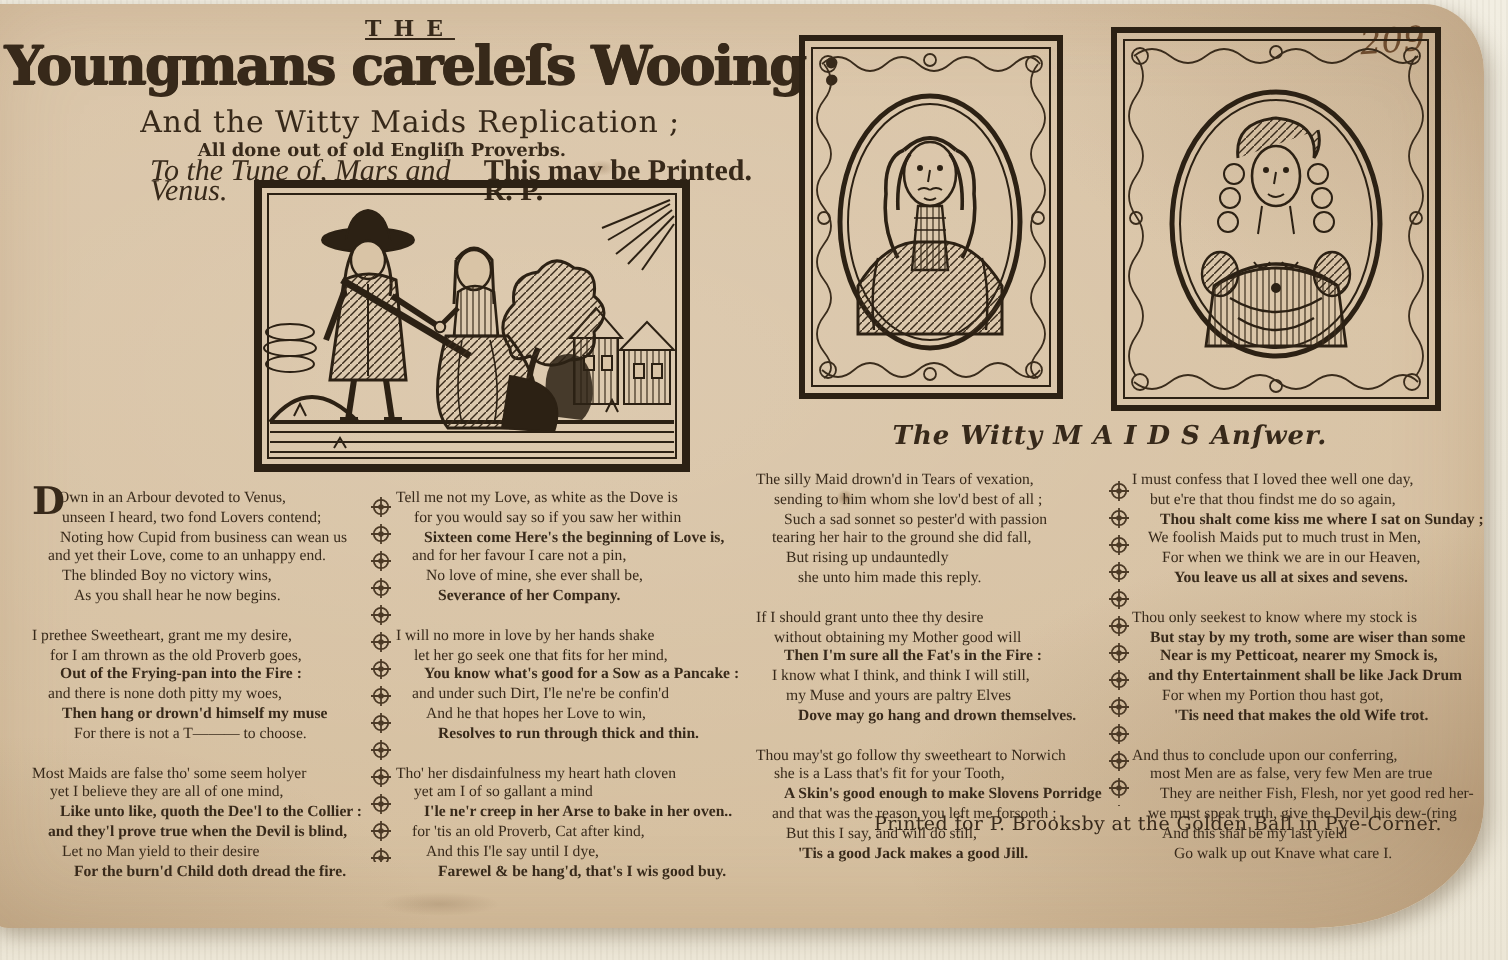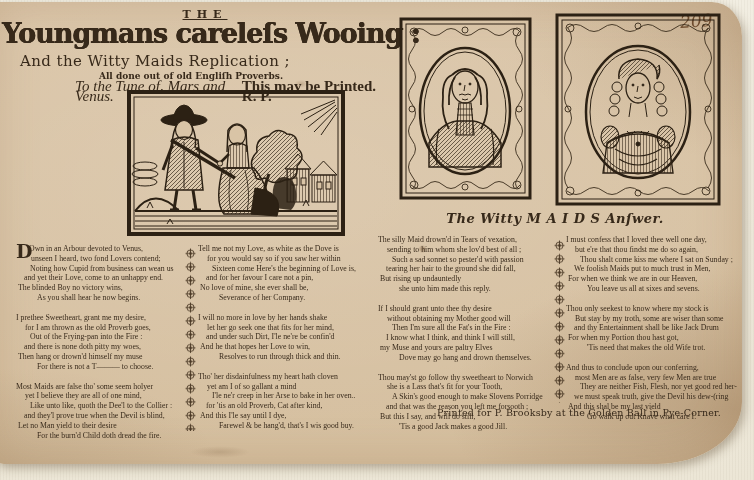--- a/index.html
+++ b/index.html
@@ -21,42 +21,42 @@
   .abs{position:absolute;}
   .stain{position:absolute;border-radius:50%;pointer-events:none;}
   .s1{left:424px;top:243px;width:9px;height:8px;background:radial-gradient(circle,rgba(110,75,40,.55),rgba(0,0,0,0) 70%);}
   .s2{left:196px;top:444px;width:60px;height:12px;background:radial-gradient(ellipse,rgba(100,70,40,.18),rgba(0,0,0,0) 70%);}
   .s3{left:300px;top:78px;width:14px;height:8px;background:radial-gradient(ellipse,rgba(110,80,45,.25),rgba(0,0,0,0) 70%);}
 
   .t-the{left:6px;top:7px;width:410px;text-align:center;font:bold 11px/12px "DejaVu Serif",serif;letter-spacing:6px;text-decoration:underline;}
   .t-main{left:8px;top:17px;width:412px;text-align:center;white-space:nowrap;
     font:bold 27px/30px "DejaVu Serif",serif;letter-spacing:-1px;
     text-shadow:.6px 0 0 currentColor, 0 .4px 0 currentColor;}
-  .t-sub{left:26px;top:51px;width:370px;text-align:left;font:15px/17px "DejaVu Serif",serif;letter-spacing:.4px;}
+  .t-sub{left:26px;top:51px;width:370px;text-align:center;font:15px/17px "DejaVu Serif",serif;letter-spacing:.4px;}
   .t-prov{left:12px;top:69px;width:370px;text-align:center;font:bold 9px/10px "DejaVu Serif",serif;}
   .t-tune{left:81px;top:79px;width:312px;display:flex;justify-content:space-between;font-size:15px;line-height:10px;}
   .t-tune .lft{font-style:italic;}
   .t-tune .rgt{font-weight:bold;}
 
   .pagenum{left:686px;top:10px;font:italic 17px/18px "DejaVu Serif",serif;color:#6e4c2e;transform:rotate(-4deg);}
 
   .wc{left:133px;top:88px;}
   .pm{left:405px;top:15px;}
   .pw{left:561px;top:11px;}
 
   .ans{left:406px;top:209px;width:310px;text-align:center;font:italic bold 13px/15px "DejaVu Serif",serif;letter-spacing:.5px;}
 
   .col{position:absolute;}
   .c1{left:22px;top:242px;width:168px;}
   .c2{left:204px;top:242px;width:172px;}
   .c3{left:384px;top:233px;width:174px;}
   .c4{left:572px;top:233px;width:178px;}
   .vl{font:7.8px/9.8px "Liberation Serif",serif;white-space:nowrap;color:#382a1b;}
-  .i0{margin-left:0}.i1{margin-left:9px}.i2{margin-left:14px}.i3{margin-left:8px}.i4{margin-left:2px}.i5{margin-left:21px}
-  .bl{font-weight:400;}
+  .i0{margin-left:0}.i1{margin-left:9px}.i2{margin-left:14px}.i3{margin-left:8px}.i4{margin-left:15px}.i5{margin-left:21px}
+  .bl{font-weight:700;}
   .stanza{margin-bottom:10px;position:relative;}
   .drop .vl:nth-child(1){margin-left:13px;}
   .drop .vl:nth-child(2){margin-left:15px;}
   .dc{position:absolute;left:0;top:-2px;font:bold 19px/19px "DejaVu Serif",serif;}
 
   .ornA{left:190px;top:245px;}
   .ornB{left:559px;top:237px;}
 
   .imprint{left:443px;top:405px;font:9.5px/11px "DejaVu Serif",serif;letter-spacing:.2px;white-space:nowrap;}
 </style>
@@ -279,20 +279,21 @@
           <div class="vl i0">Tell me not my Love, as white as the Dove is</div>
           <div class="vl i1">for you would say so if you saw her within</div>
           <div class="vl i2 bl">Sixteen come Here's the beginning of Love is,</div>
           <div class="vl i3">and for her favour I care not a pin,</div>
           <div class="vl i4">No love of mine, she ever shall be,</div>
           <div class="vl i5 bl">Severance of her Company.</div>
         </div>
         <div class="stanza">
           <div class="vl i0">I will no more in love by her hands shake</div>
           <div class="vl i1">let her go seek one that fits for her mind,</div>
+          <div class="vl i2 bl">You know what's good for a Sow as a Pancake :</div>
           <div class="vl i3">and under such Dirt, I'le ne're be confin'd</div>
           <div class="vl i4">And he that hopes her Love to win,</div>
           <div class="vl i5 bl">Resolves to run through thick and thin.</div>
         </div>
         <div class="stanza">
           <div class="vl i0">Tho' her disdainfulness my heart hath cloven</div>
           <div class="vl i1">yet am I of so gallant a mind</div>
           <div class="vl i2 bl">I'le ne'r creep in her Arse to bake in her oven..</div>
           <div class="vl i3">for 'tis an old Proverb, Cat after kind,</div>
           <div class="vl i4">And this I'le say until I dye,</div>
@@ -334,20 +335,21 @@
           <div class="vl i0">I must confess that I loved thee well one day,</div>
           <div class="vl i1">but e're that thou findst me do so again,</div>
           <div class="vl i2 bl">Thou shalt come kiss me where I sat on Sunday ;</div>
           <div class="vl i3">We foolish Maids put to much trust in Men,</div>
           <div class="vl i4">For when we think we are in our Heaven,</div>
           <div class="vl i5 bl">You leave us all at sixes and sevens.</div>
         </div>
         <div class="stanza">
           <div class="vl i0">Thou only seekest to know where my stock is</div>
           <div class="vl i1 bl">But stay by my troth, some are wiser than some</div>
+          <div class="vl i2 bl">Near is my Petticoat, nearer my Smock is,</div>
           <div class="vl i3 bl">and thy Entertainment shall be like Jack Drum</div>
           <div class="vl i4">For when my Portion thou hast got,</div>
           <div class="vl i5 bl">'Tis need that makes the old Wife trot.</div>
         </div>
         <div class="stanza">
           <div class="vl i0">And thus to conclude upon our conferring,</div>
           <div class="vl i1">most Men are as false, very few Men are true</div>
           <div class="vl i2">They are neither Fish, Flesh, nor yet good red her-</div>
           <div class="vl i3">we must speak truth, give the Devil his dew-(ring</div>
           <div class="vl i4">And this shal be my last yield</div>

